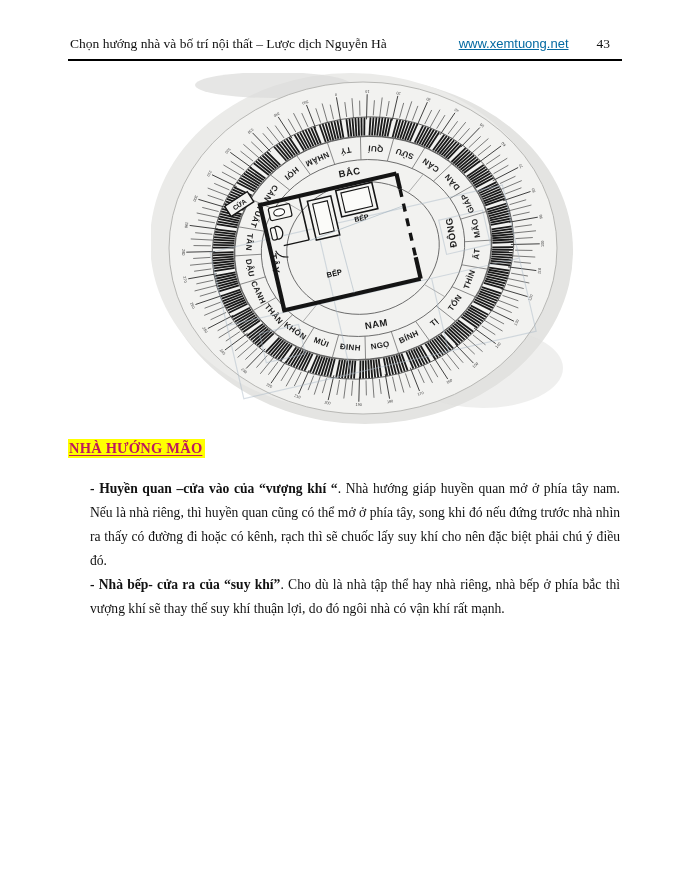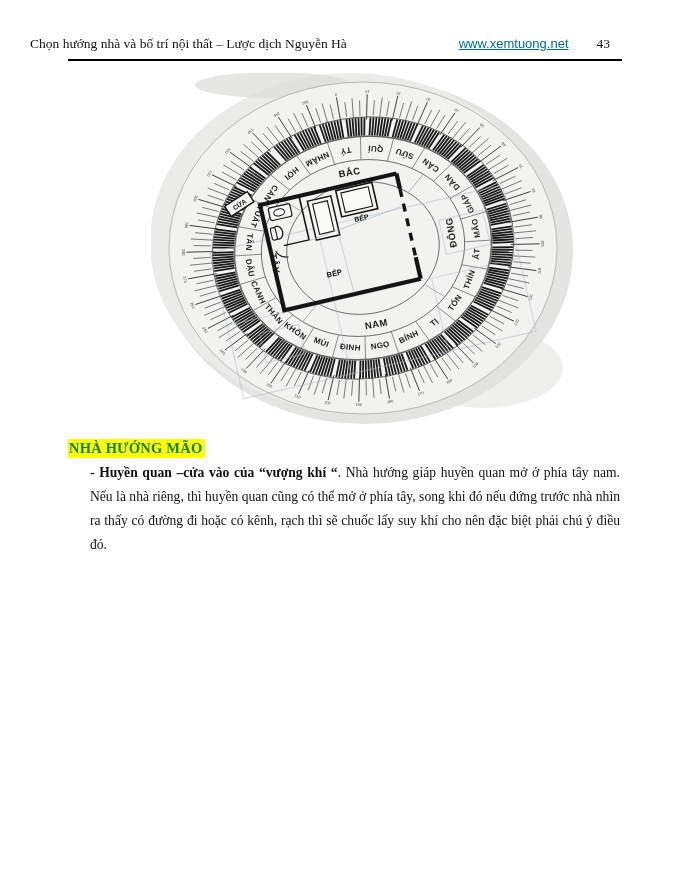--- a/index.html
+++ b/index.html
@@ -2,42 +2,42 @@
 <html><head>
 <meta charset="utf-8">
 <style>
   html,body{margin:0;padding:0;}
   body{
     width:680px;height:880px;background:#ffffff;overflow:hidden;
     font-family:"Liberation Serif", serif;color:#111;
   }
   .header{
     display:flex;align-items:baseline;
-    padding:36px 70px 0 30px;
+    padding:36px 70px 0 70px;
     font-size:13.5px;
   }
   .header-title{flex:0 0 auto;}
   .header-link{
     margin-left:auto;
     font-family:"Liberation Sans", sans-serif;
     font-size:13px;
     color:#0369a1;text-decoration:underline;
   }
   .header-page{margin-left:28px;font-size:13.5px;}
   .rule{
     margin:7px 58px 0 68px;
     border-top:2px solid #000;height:0;
   }
   .figure-wrap{margin:12px 0 0 151px;width:424px;height:356px;}
   svg{display:block;}
   .heading{
-    display:inline-block;margin:10px 0 0 68px;
-    background:#ffff00;color:#15803d;
+    display:inline-block;margin:10px 0 16px 68px;
+    background:#ffff00;color:#be185d;
     font-weight:bold;font-size:14.5px;
-    text-underline-offset:2px;
+    text-decoration:underline;text-underline-offset:2px;
     padding:1px 3px 1px 1px;letter-spacing:.2px;
   }
   .content{margin:3px 60px 0 90px;}
   .content p{
     margin:0;font-size:13.6px;line-height:24px;text-align:justify;
   }
 </style>
 </head>
 <body>
 
@@ -610,18 +610,19 @@
         <line x1="40" y1="46" x2="139" y2="33" stroke="#9fb0bd" stroke-width="1" opacity="0.6"></line>
         <line x1="70" y1="46" x2="72" y2="107" stroke="#9fb0bd" stroke-width="1" opacity="0.5"></line>
       </g>
     </svg>
 </div>
 
 <div class="heading">NHÀ HƯỚNG MÃO</div>
 
 <div class="content">
   <p><b>- Huyền quan –cửa vào của “vượng khí “</b><span>. Nhà hướng giáp huyền quan mở ở phía tây nam. Nếu là nhà riêng, thì huyền quan cũng có thể mở ở phía tây, song khi đó nếu đứng trước nhà nhìn ra thấy có đường đi hoặc có kênh, rạch thì sẽ chuốc lấy suy khí cho nên đặc biệt phải chú ý điều đó.</span></p>
+  <p><b>- Nhà bếp- cửa ra của “suy khí”</b><span>. Cho dù là nhà tập thể hay nhà riêng, nhà bếp ở phía bắc thì vượng khí sẽ thay thế suy khí thuận lợi, do đó ngôi nhà có vận khí rất mạnh.</span></p>
 </div>
 
 
 
 
 
 
 </body></html>

